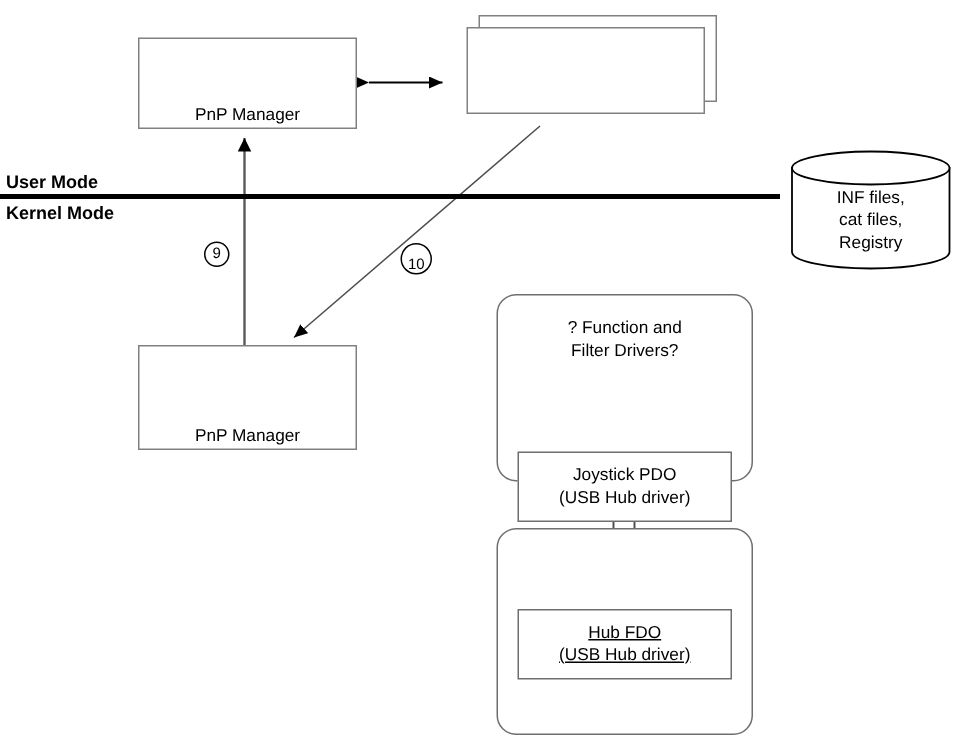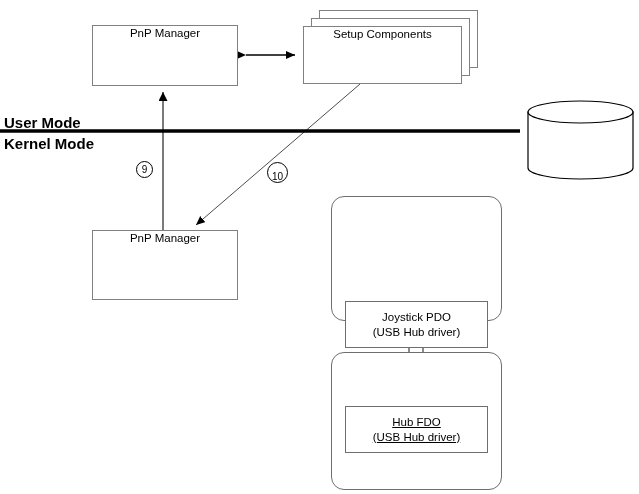--- a/index.html
+++ b/index.html
@@ -23,21 +23,21 @@
     top: 0;
     width: 639px;
     height: 494px;
   }
   .box {
     position: absolute;
     box-sizing: border-box;
     border: 1px solid #808080;
     background: #ffffff;
     display: flex;
-    align-items: flex-start;
+    align-items: flex-end;
     justify-content: center;
     text-align: center;
     font-size: 11.5px;
     color: #000000;
     line-height: 15px;
   }
   .rbox {
     position: absolute;
     box-sizing: border-box;
     border: 1.4px solid #6e6e6e;
@@ -53,21 +53,21 @@
     align-items: center;
     justify-content: center;
     text-align: center;
     font-size: 11.5px;
     line-height: 15px;
     color: #000000;
     margin-top: 38px;
   }
   .mode-label {
     position: absolute;
-    font-size: 15px;
+    font-size: 12px;
     font-weight: bold;
     color: #000000;
     white-space: nowrap;
   }
   .circ {
     position: absolute;
     box-sizing: border-box;
     border: 1px solid #000000;
     border-radius: 50%;
     background: #ffffff;
@@ -127,40 +127,42 @@
 
     <line x1="416" y1="415" x2="416" y2="431" stroke="#595959" stroke-width="1.6"></line>
   </svg>
 
   <div class="box" style="left:92px; top:25px; width:146px; height:61px;">
     <span>PnP Manager</span>
   </div>
 
   <div class="box" style="left:319px; top:10px; width:159px; height:58px;"></div>
   <div class="box" style="left:311px; top:18px; width:159px; height:58px;"></div>
-  <div class="box" style="left:303px; top:26px; width:159px; height:58px;">
-    <span>Setup Components</span>
-  </div>
 
   <div class="mode-label" style="left:4px; top:114px;">User Mode</div>
   <div class="mode-label" style="left:4px; top:135px;text-align:center;">Kernel Mode</div>
 
   <div class="circ" style="left:136px; top:161px; width:17px; height:17px;">
     <span>9</span>
   </div>
   <div class="circ" style="left:267px; top:162px; width:21px; height:21px;align-items:flex-end;">
     <span>10</span>
   </div>
 
+  <div class="cyl-label multiline" style="left:528px; top:125px; width:105px;">INF files,
+cat files,
+Registry</div>
 
   <div class="box" style="left:92px; top:230px; width:146px; height:70px;">
     <span>PnP Manager</span>
   </div>
 
   <div class="rbox" style="left:331px; top:196px; width:171px; height:125px;"></div>
+  <div class="cyl-label multiline" style="left:331px; top:212px; width:171px;">? Function and
+Filter Drivers?</div>
   <div class="inner-box multiline" style="left:345px; top:263px; width:143px; height:47px;">Joystick PDO
 (USB Hub driver)</div>
 
   <div class="rbox" style="left:331px; top:352px; width:171px; height:138px;"></div>
   <div class="inner-box multiline" style="left:345px; top:368px; width:143px; height:47px;text-decoration:underline;">Hub FDO
 (USB Hub driver)</div>
 
 </div>
 
 </body></html>

